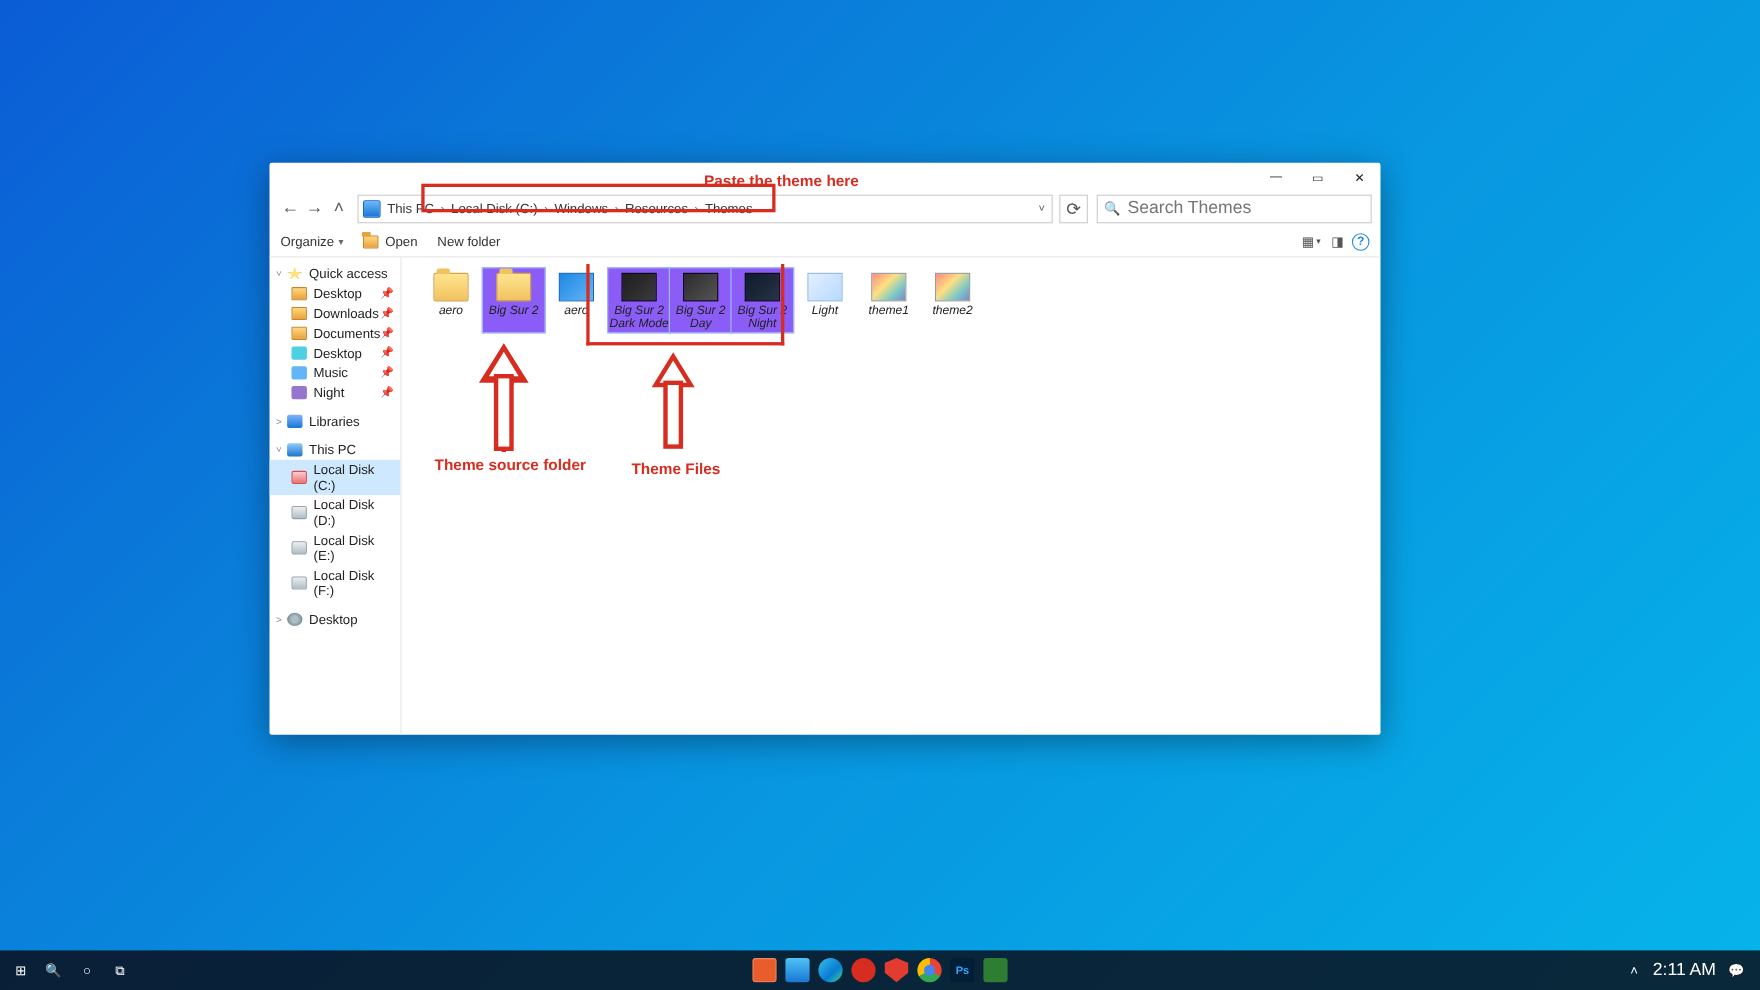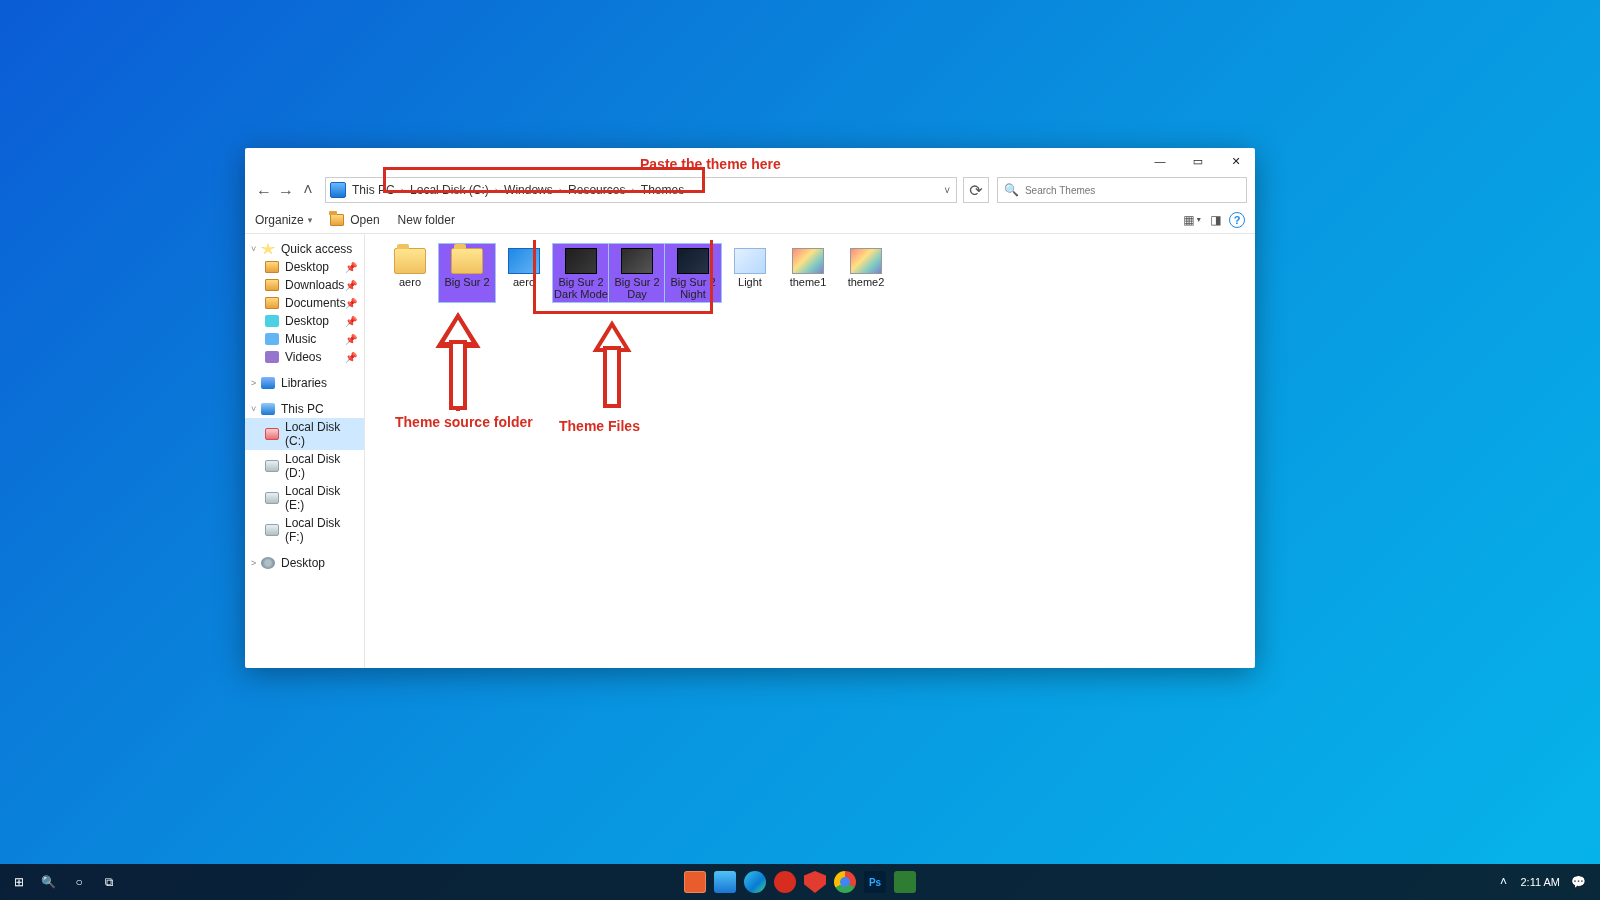--- a/index.html
+++ b/index.html
@@ -23,21 +23,21 @@
 .navrow { height: 32px; display: flex; align-items: center; padding: 0 8px; }
 .navrow .navbtn { width: 22px; height: 22px; display: flex; align-items:center; justify-content:center; color:#555; cursor:pointer; }
 .navrow .addr { flex:1; height:26px; border:1px solid #ccc; margin: 0 6px; display:flex; align-items:center; padding-left:4px; font-size:12px; color:#333; position:relative; }
 .navrow .addr .crumb { cursor:pointer; }
 .navrow .addr .sep { color:#666; margin:0 6px; font-size:10px; }
 .navrow .addr .pcicon { width:16px; height:16px; margin-right:6px; background:linear-gradient(#6ab7ff,#1976d2); border:1px solid #1565c0; border-radius:2px; }
 .navrow .addr .drop { position:absolute; right:6px; font-size:10px; color:#555; cursor:pointer; }
 .navrow .refresh { width:26px; height:26px; border:1px solid #ccc; display:flex; align-items:center; justify-content:center; color:#555; cursor:pointer; }
 .navrow .search { width:250px; height:26px; border:1px solid #ccc; margin-left:8px; display:flex; align-items:center; padding:0 6px; font-size:12px; color:#888; }
 .navrow .search .sicon { margin-right:6px; font-size:12px; }
-.navrow .search input { border:none; outline:none; font-size:10px; color:#333; flex:1; }
+.navrow .search input { border:none; outline:none; font-size:16px; color:#333; flex:1; }
 
 
 .addr-redbox { position:absolute; left:57px; top:-11px; width:322px; height:26px; border:3px solid #d62d20; pointer-events:none; }
 
 
 .toolrow { height:28px; display:flex; align-items:center; padding:0 10px; font-size:12px; color:#333; border-bottom:1px solid #e6e6e6; }
 .toolrow .tbtn { display:flex; align-items:center; cursor:pointer; margin-right:18px; }
 .toolrow .tbtn .caret { font-size:9px; margin-left:4px; color:#666; }
 .toolrow .ficon { width:14px; height:12px; background:linear-gradient(#ffd97d,#e9a13b); border:1px solid #c8832b; border-radius:1px; margin-right:6px; position:relative; }
 .toolrow .ficon.open::before{content:"";position:absolute;left:-2px;top:-4px;width:8px;height:4px;background:#e9a13b;border-radius:1px 1px 0 0;}
@@ -62,21 +62,21 @@
 .sidebar .sicon.video  { background:#9575cd; border-radius:2px; }
 .sidebar .sicon.pic    { background:#4dd0e1; border-radius:2px; }
 .sidebar .sicon.pc     { background:linear-gradient(#90caf9,#1976d2); border-radius:2px; }
 .sidebar .sicon.disk   { background:linear-gradient(#eceff1,#b0bec5); border:1px solid #90a4ae; border-radius:2px; }
 .sidebar .sicon.disk.c { background:linear-gradient(#ffcdd2,#e57373); border-color:#d84c4c; }
 .sidebar .sicon.net    { background:radial-gradient(circle,#b0bec5 30%,#78909c 70%); border-radius:50%; }
 
 
 .content { flex:1; position:relative; padding:10px 16px; }
 .filegrid { display:flex; gap:0; }
-.fitem { width:58px; display:flex; flex-direction:column; align-items:center; cursor:pointer; padding:4px 0 2px; }
+.fitem { width:58px; display:flex; flex-direction:column; align-items:center; cursor:pointer; padding:4px 0 2px;font-style:italic; }
 .fitem.sel { background:#8b5cf6; border:1px solid #9cc6f3; margin:-1px; }
 .fitem .thumb { width:32px; height:26px; margin-bottom:2px; }
 .fitem .thumb.folder { background:linear-gradient(#ffe58f,#f1c260); border:1px solid #d6a24a; border-radius:2px; position:relative; }
 .fitem .thumb.folder::before{content:"";position:absolute;left:2px;top:-5px;width:12px;height:5px;background:#f1c260;border-radius:2px 2px 0 0;}
 .fitem .thumb.theme-blue { background:linear-gradient(135deg,#1e88e5,#64b5f6); border:1px solid #1565c0; }
 .fitem .thumb.theme-dark { background:linear-gradient(135deg,#1e1e1e,#3a3a3a); border:1px solid #000; }
 .fitem .thumb.theme-day  { background:linear-gradient(135deg,#2b2b2b,#555); border:1px solid #000; }
 .fitem .thumb.theme-night{ background:linear-gradient(135deg,#0d1b2a,#283347); border:1px solid #000; }
 .fitem .thumb.theme-light{ background:linear-gradient(135deg,#e3f0ff,#b7d9ff); border:1px solid #8fb7e0; }
 .fitem .thumb.theme-multi{ background:linear-gradient(135deg,#ff8a80,#ffe082 40%,#80cbc4 70%,#7986cb); border:1px solid #999; }
@@ -103,21 +103,21 @@
 .tb-icon { width:22px; height:22px; border-radius:3px; }
 .tb-explorer { background:#e85d2b; box-shadow:0 0 0 1px rgba(255,255,255,.25) inset; }
 .tb-edge2    { background:linear-gradient(135deg,#34c0eb,#0a7bd4 60%,#39d98a); border-radius:50%; }
 .tb-red      { background:#d62d20; border-radius:50%; }
 .tb-shield   { background:#e23b2f; clip-path:polygon(50% 0,100% 20%,100% 60%,50% 100%,0 60%,0 20%); }
 .tb-chrome   { background:conic-gradient(#ea4335 0 120deg,#34a853 120deg 240deg,#fbbc05 240deg 360deg); border-radius:50%; position:relative; }
 .tb-chrome::after{content:"";position:absolute;inset:6px;background:#4285f4;border-radius:50%;}
 .tb-ps       { background:#001e36; color:#31a8ff; font-size:10px; font-weight:700; display:flex; align-items:center; justify-content:center; }
 .tb-dl       { background:#2e7d32; border-radius:3px; }
 .tb-mail     { background:linear-gradient(#4fc3f7,#1976d2); border-radius:3px; }
-.clock { font-size:11px; text-align:right; line-height:12px; padding:0 6px; cursor:pointer; }
+.clock { font-size:16px; text-align:right; line-height:12px; padding:0 6px; cursor:pointer; }
 </style>
 </head>
 <body>
 
 <div class="explorer">
 
   <div class="titlebar">
     <div class="ctrl">—</div>
     <div class="ctrl">▭</div>
     <div class="ctrl close">✕</div>
@@ -196,21 +196,21 @@
               <span>Desktop</span>
               <span class="pin">📌</span>
             </div>
             <div class="sidebar-item">
               <span class="sicon music"></span>
               <span>Music</span>
               <span class="pin">📌</span>
             </div>
             <div class="sidebar-item">
               <span class="sicon video"></span>
-              <span>Videos</span>
+              <span>Night</span>
               <span class="pin">📌</span>
             </div>
           </div>
       </div>
 
       <div class="sidebar-group">
         <div class="sidebar-head">
           <span class="chev">˃</span>
           <span class="sicon lib"></span>
           <span>Libraries</span>
@@ -301,21 +301,21 @@
           <rect x="18" y="26" width="14" height="66" fill="#fff" stroke="#d62d20" stroke-width="4"></rect>
         </svg>
       </div>
       <div class="ann-arrow" style="left:225px; top:90px;">
         <svg width="44" height="85">
           <path d="M22 0 L6 26 L38 26 Z" fill="#fff" stroke="#d62d20" stroke-width="4"></path>
           <rect x="15" y="24" width="14" height="58" fill="#fff" stroke="#d62d20" stroke-width="4"></rect>
         </svg>
       </div>
       <div class="ann-text" style="left:30px; top:180px;">Theme source folder</div>
-      <div class="ann-text" style="left:194px; top:184px;">Theme Files</div>
+      <div class="ann-text" style="left:209px; top:184px;">Theme Files</div>
     </div>
   </div>
 </div>
 
 <div class="ann-text" style="left:630px; top:156px;padding-left:10px;">Paste the theme here</div>
 
 <div class="taskbar">
   <div class="left">
     <div class="tb-btn">⊞</div>
     <div class="tb-btn">🔍</div>

